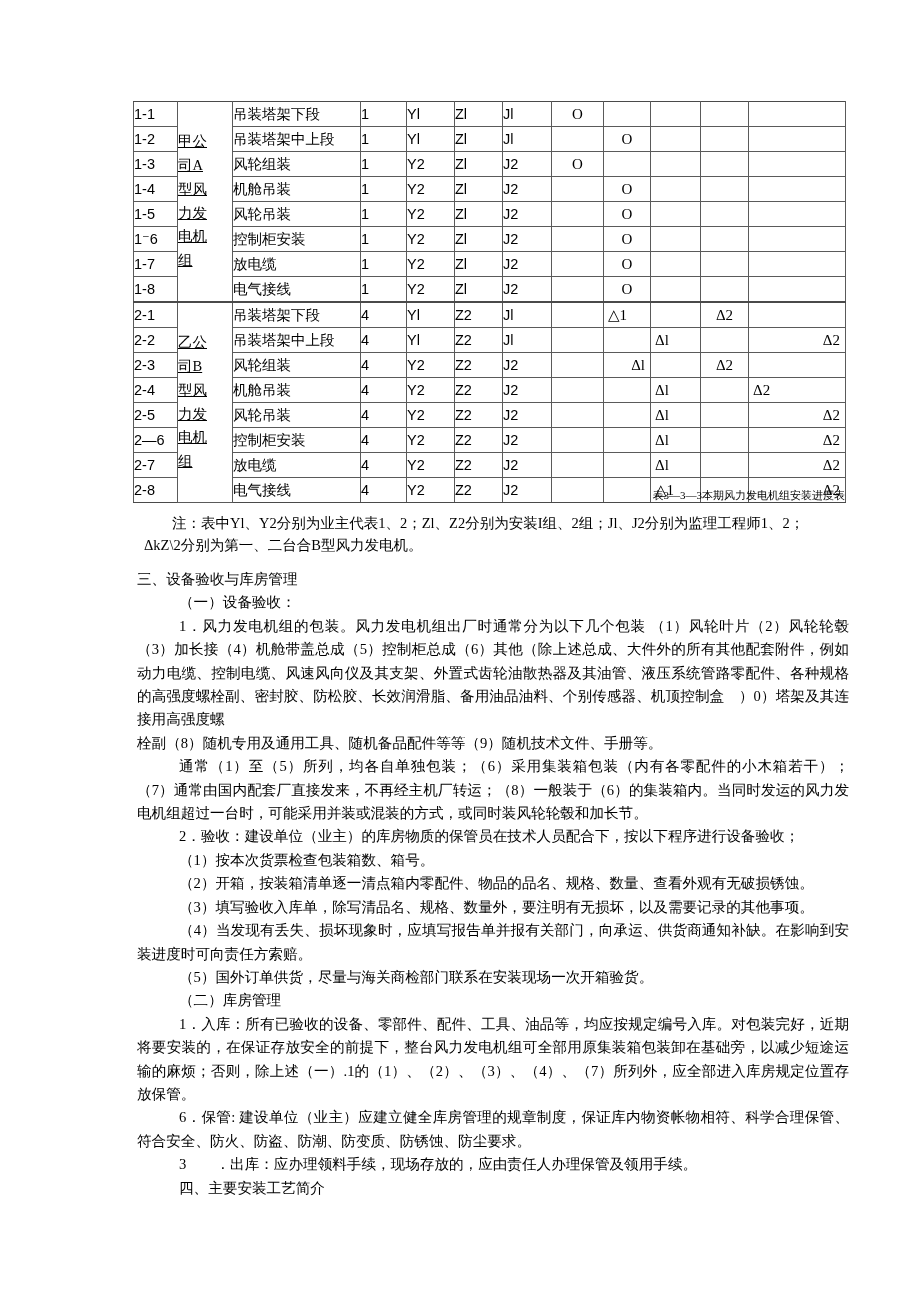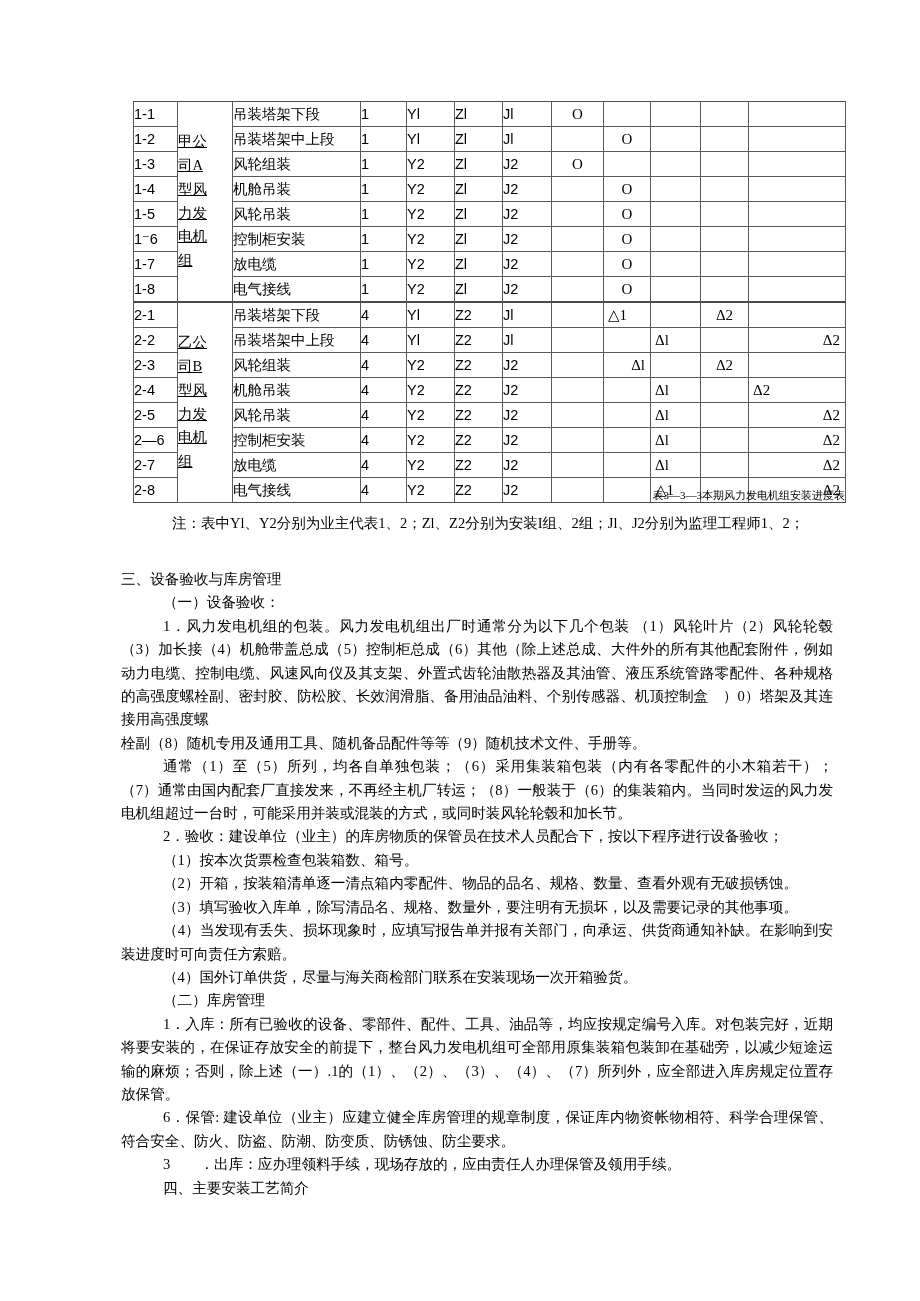--- a/index.html
+++ b/index.html
@@ -98,21 +98,21 @@
     top: 512px;
     width: 712px;
     font-size: 14.5px;
     line-height: 22px;
     text-align: justify;
   }
   .note .ind { padding-left: 28px; }
 
   .body {
     position: absolute;
-    left: 121px;
+    left: 137px;
     top: 568px;
     width: 712px;
     font-size: 14.6px;
     line-height: 23.4px;
     text-align: justify;
     text-justify: inter-ideograph;
   }
   .body p {
     margin: 0;
     text-indent: 0;
@@ -544,34 +544,35 @@
         </tr>
 
       </tbody>
     </table>
   </div>
 
   <div class="caption">表3—3—3本期风力发电机组安装进度表</div>
 
   <div class="note">
     <div class="ind">注：表中Yl、Y2分别为业主代表1、2；Zl、Z2分别为安装I组、2组；Jl、J2分别为监理工程师1、2；</div>
+    <div>ΔkZ\2分别为第一、二台合B型风力发电机。</div>
   </div>
 
   <div class="body">
     <p class="i0">三、设备验收与库房管理</p>
     <p class="i2">（一）设备验收：</p>
     <p class="i2">1．风力发电机组的包装。风力发电机组出厂时通常分为以下几个包装 （1）风轮叶片（2）风轮轮毂（3）加长接（4）机舱带盖总成（5）控制柜总成（6）其他（除上述总成、大件外的所有其他配套附件，例如动力电缆、控制电缆、风速风向仪及其支架、外置式齿轮油散热器及其油管、液压系统管路零配件、各种规格的高强度螺栓副、密封胶、防松胶、长效润滑脂、备用油品油料、个别传感器、机顶控制盒　）0）塔架及其连接用高强度螺</p>
     <p class="i0">栓副（8）随机专用及通用工具、随机备品配件等等（9）随机技术文件、手册等。</p>
     <p class="i2">通常（1）至（5）所列，均各自单独包装；（6）采用集装箱包装（内有各零配件的小木箱若干）；（7）通常由国内配套厂直接发来，不再经主机厂转运；（8）一般装于（6）的集装箱内。当同时发运的风力发电机组超过一台时，可能采用并装或混装的方式，或同时装风轮轮毂和加长节。</p>
     <p class="i2">2．验收：建设单位（业主）的库房物质的保管员在技术人员配合下，按以下程序进行设备验收；</p>
     <p class="i2">（1）按本次货票检查包装箱数、箱号。</p>
     <p class="i2">（2）开箱，按装箱清单逐一清点箱内零配件、物品的品名、规格、数量、查看外观有无破损锈蚀。</p>
     <p class="i2">（3）填写验收入库单，除写清品名、规格、数量外，要注明有无损坏，以及需要记录的其他事项。</p>
     <p class="i2">（4）当发现有丢失、损坏现象时，应填写报告单并报有关部门，向承运、供货商通知补缺。在影响到安装进度时可向责任方索赔。</p>
-    <p class="i2">（4）国外订单供货，尽量与海关商检部门联系在安装现场一次开箱验货。</p>
+    <p class="i2">（5）国外订单供货，尽量与海关商检部门联系在安装现场一次开箱验货。</p>
     <p class="i2">（二）库房管理</p>
     <p class="i2">1．入库：所有已验收的设备、零部件、配件、工具、油品等，均应按规定编号入库。对包装完好，近期将要安装的，在保证存放安全的前提下，整台风力发电机组可全部用原集装箱包装卸在基础旁，以减少短途运输的麻烦；否则，除上述（一）.1的（1）、（2）、（3）、（4）、（7）所列外，应全部进入库房规定位置存放保管。</p>
     <p class="i2">6．保管: 建设单位（业主）应建立健全库房管理的规章制度，保证库内物资帐物相符、科学合理保管、符合安全、防火、防盗、防潮、防变质、防锈蚀、防尘要求。</p>
     <p class="i2">3　　．出库：应办理领料手续，现场存放的，应由责任人办理保管及领用手续。</p>
     <p class="i2">四、主要安装工艺简介</p>
   </div>
 
 </div>
 
 </body></html>

